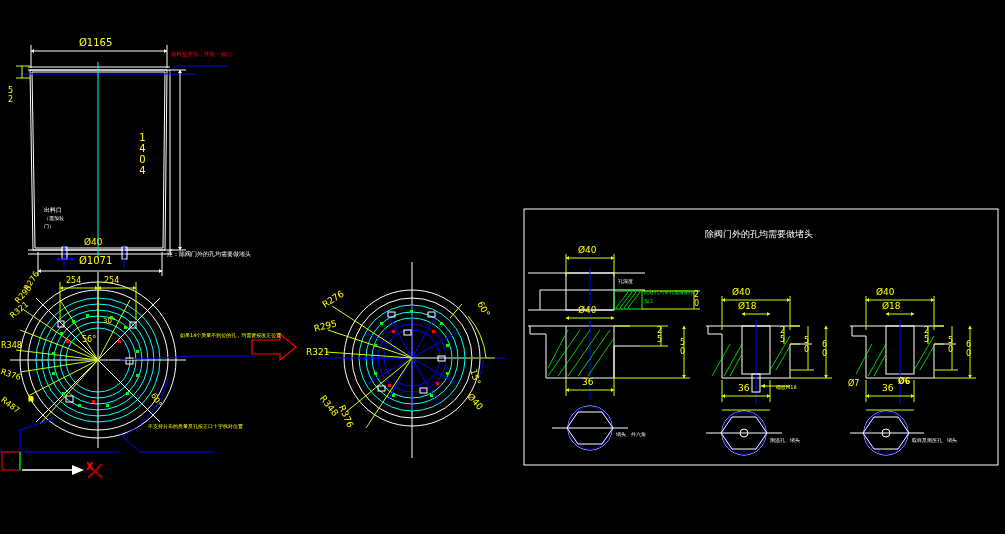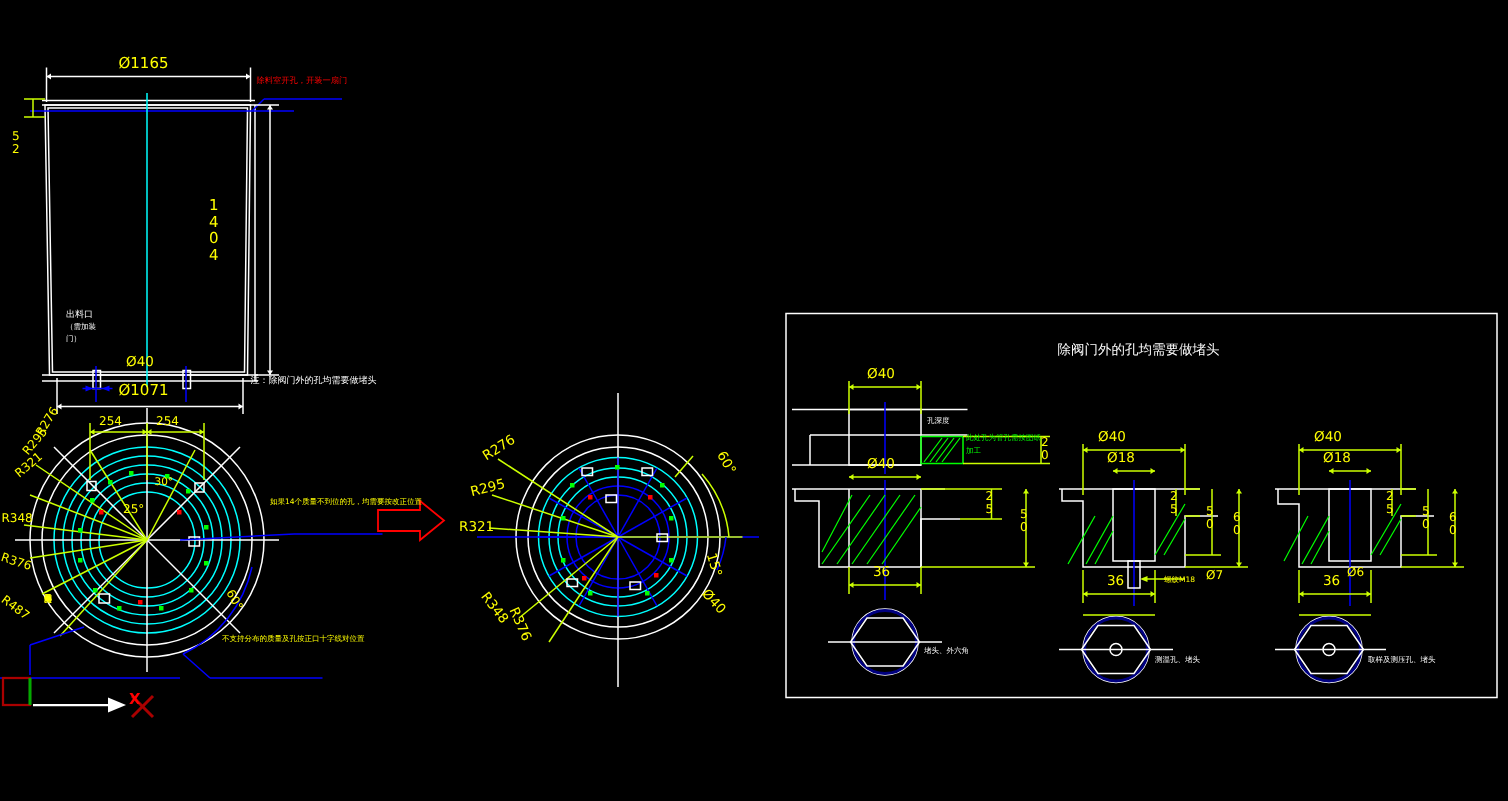--- a/index.html
+++ b/index.html
@@ -415,21 +415,21 @@
   <div class="lbl white f6 cjk" style="left:167px;top:251px;">注：除阀门外的孔均需要做堵头</div>
 
   <div class="lbl yellow f8" style="left:23px;top:288px;transform:rotate(-58deg);transform-origin:left top;">R276</div>
   <div class="lbl yellow f8" style="left:14px;top:300px;transform:rotate(-50deg);transform-origin:left top;">R295</div>
   <div class="lbl yellow f8" style="left:9px;top:314px;transform:rotate(-40deg);transform-origin:left top;">R321</div>
   <div class="lbl yellow f8" style="left:1px;top:342px;">R348</div>
   <div class="lbl yellow f8" style="left:2px;top:368px;transform:rotate(18deg);transform-origin:left top;">R376</div>
   <div class="lbl yellow f8" style="left:4px;top:396px;transform:rotate(37deg);transform-origin:left top;">R487</div>
   <div class="lbl yellow f8" style="left:66px;top:277px;">254</div>
   <div class="lbl yellow f8" style="left:104px;top:277px;">254</div>
-  <div class="lbl yellow f8" style="left:82px;top:336px;">25°</div>
+  <div class="lbl yellow f8" style="left:82px;top:336px;">56°</div>
   <div class="lbl yellow f7" style="left:103px;top:318px;">30°</div>
   <div class="lbl yellow f8" style="left:156px;top:392px;transform:rotate(62deg);transform-origin:left top;">60°</div>
   <div class="lbl yellow f5 cjk" style="left:180px;top:333px;">如果14个质量不到位的孔，均需要按改正位置</div>
   <div class="lbl yellow f5 cjk" style="left:148px;top:424px;">不支持分布的质量及孔按正口十字线对位置</div>
   <div class="lbl yellow f5 cjk vert" style="left:28px;top:392px;">不支持的孔均需做堵头</div>
 
   <div class="lbl yellow f9" style="left:321px;top:302px;transform:rotate(-32deg);transform-origin:left top;">R276</div>
   <div class="lbl yellow f9" style="left:313px;top:325px;transform:rotate(-14deg);transform-origin:left top;">R295</div>
   <div class="lbl yellow f9" style="left:306px;top:348px;">R321</div>
   <div class="lbl yellow f9" style="left:325px;top:394px;transform:rotate(52deg);transform-origin:left top;">R348</div>
@@ -450,28 +450,28 @@
   <div class="lbl green f5 cjk" style="left:644px;top:290px;">此处孔为管孔需按图纸</div>
   <div class="lbl green f5 cjk" style="left:644px;top:299px;">加工</div>
   <div class="lbl white f5 cjk" style="left:616px;top:432px;">堵头、外六角</div>
 
   <div class="lbl yellow f9" style="left:732px;top:288px;">Ø40</div>
   <div class="lbl yellow f9" style="left:738px;top:302px;">Ø18</div>
   <div class="lbl yellow f8 vert" style="left:778px;top:326px;">25</div>
   <div class="lbl yellow f8 vert" style="left:802px;top:336px;">50</div>
   <div class="lbl yellow f8 vert" style="left:820px;top:340px;">60</div>
   <div class="lbl yellow f9" style="left:738px;top:384px;">36</div>
-  <div class="lbl yellow f8" style="left:764px;top:380px;padding-left:40px;">Ø7</div>
+  <div class="lbl yellow f8" style="left:808px;top:380px;padding-left:40px;">Ø7</div>
   <div class="lbl yellow f5 cjk" style="left:776px;top:385px;">螺纹M18</div>
   <div class="lbl white f5 cjk" style="left:770px;top:438px;">测温孔、堵头</div>
 
   <div class="lbl yellow f9" style="left:876px;top:288px;">Ø40</div>
   <div class="lbl yellow f9" style="left:882px;top:302px;">Ø18</div>
   <div class="lbl yellow f8 vert" style="left:922px;top:326px;">25</div>
   <div class="lbl yellow f8 vert" style="left:946px;top:336px;">50</div>
   <div class="lbl yellow f8 vert" style="left:964px;top:340px;">60</div>
   <div class="lbl yellow f9" style="left:882px;top:384px;">36</div>
-  <div class="lbl yellow f8" style="left:898px;top:378px;">Ø6</div>
+  <div class="lbl yellow f8" style="left:898px;top:378px;font-weight:bold;">Ø6</div>
   <div class="lbl white f5 cjk" style="left:912px;top:438px;">取样及测压孔、堵头</div>
 
   <div class="lbl red f10" style="left:86px;top:462px;font-weight:bold;">X</div>
 
 </div>
 
 </body></html>

